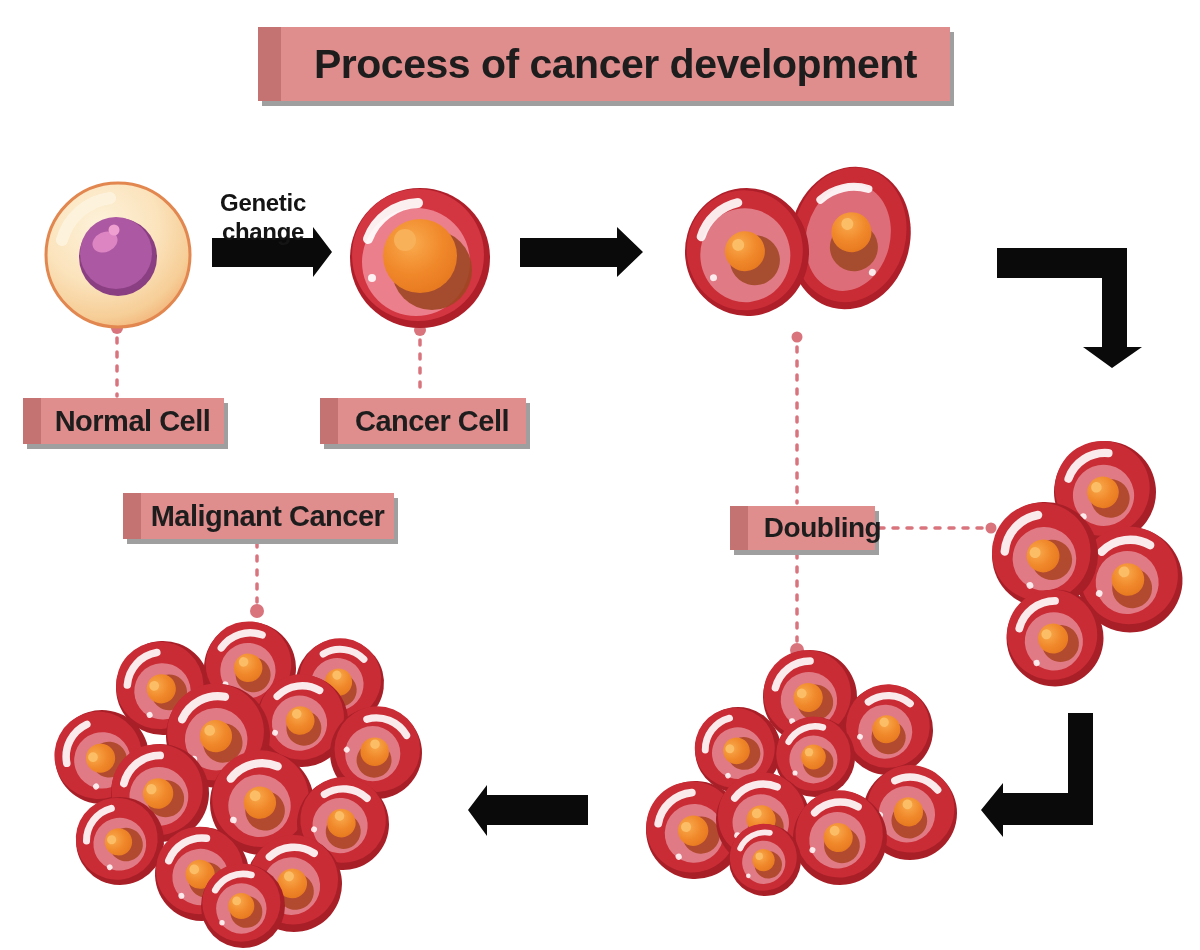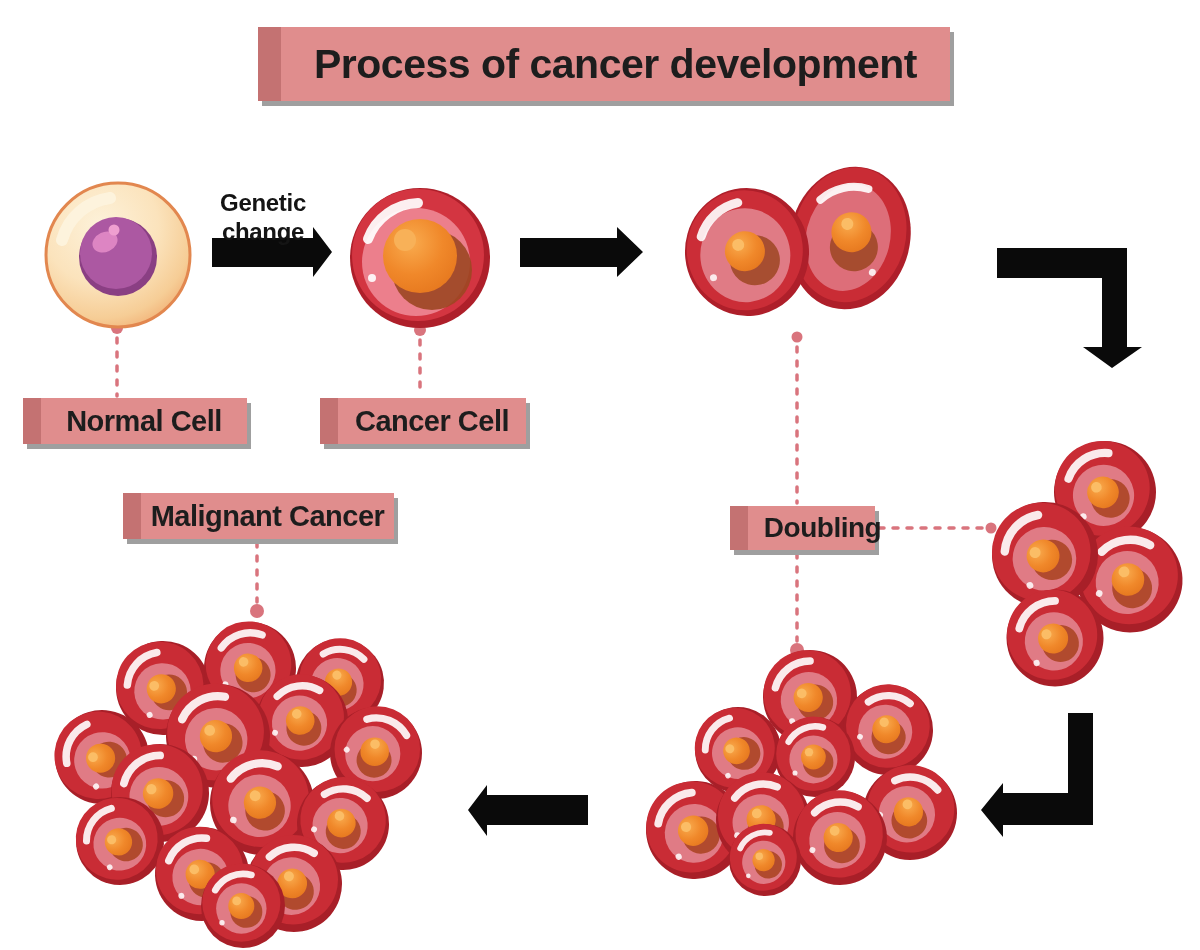--- a/index.html
+++ b/index.html
@@ -20,21 +20,21 @@
     display:flex;align-items:center;justify-content:center;
     font-weight:bold;color:#1d1d1d;
     letter-spacing:-0.5px;
     white-space:nowrap;
   }
   .title-banner{
     left:258px;top:27px;width:692px;height:74px;
     border-left-width:23px;
     font-size:41px;
   }
-  #label-normal  {left:23px; top:398px;width:224px;height:46px;font-size:29px;}
+  #label-normal  {left:23px; top:398px;width:201px;height:46px;font-size:29px;}
   #label-cancer  {left:320px;top:398px;width:206px;height:46px;font-size:29px;}
   #label-malignant{left:123px;top:493px;width:271px;height:46px;font-size:29px;}
   #label-doubling{left:730px;top:506px;width:145px;height:44px;font-size:28px;padding-left:22px;}
   .genetic-note{
     position:absolute;
     left:205px;top:164px;width:116px;
     text-align:center;
     font-size:24px;font-weight:bold;line-height:29px;
     letter-spacing:-0.3px;color:#141414;margin-top:24px;
   }

